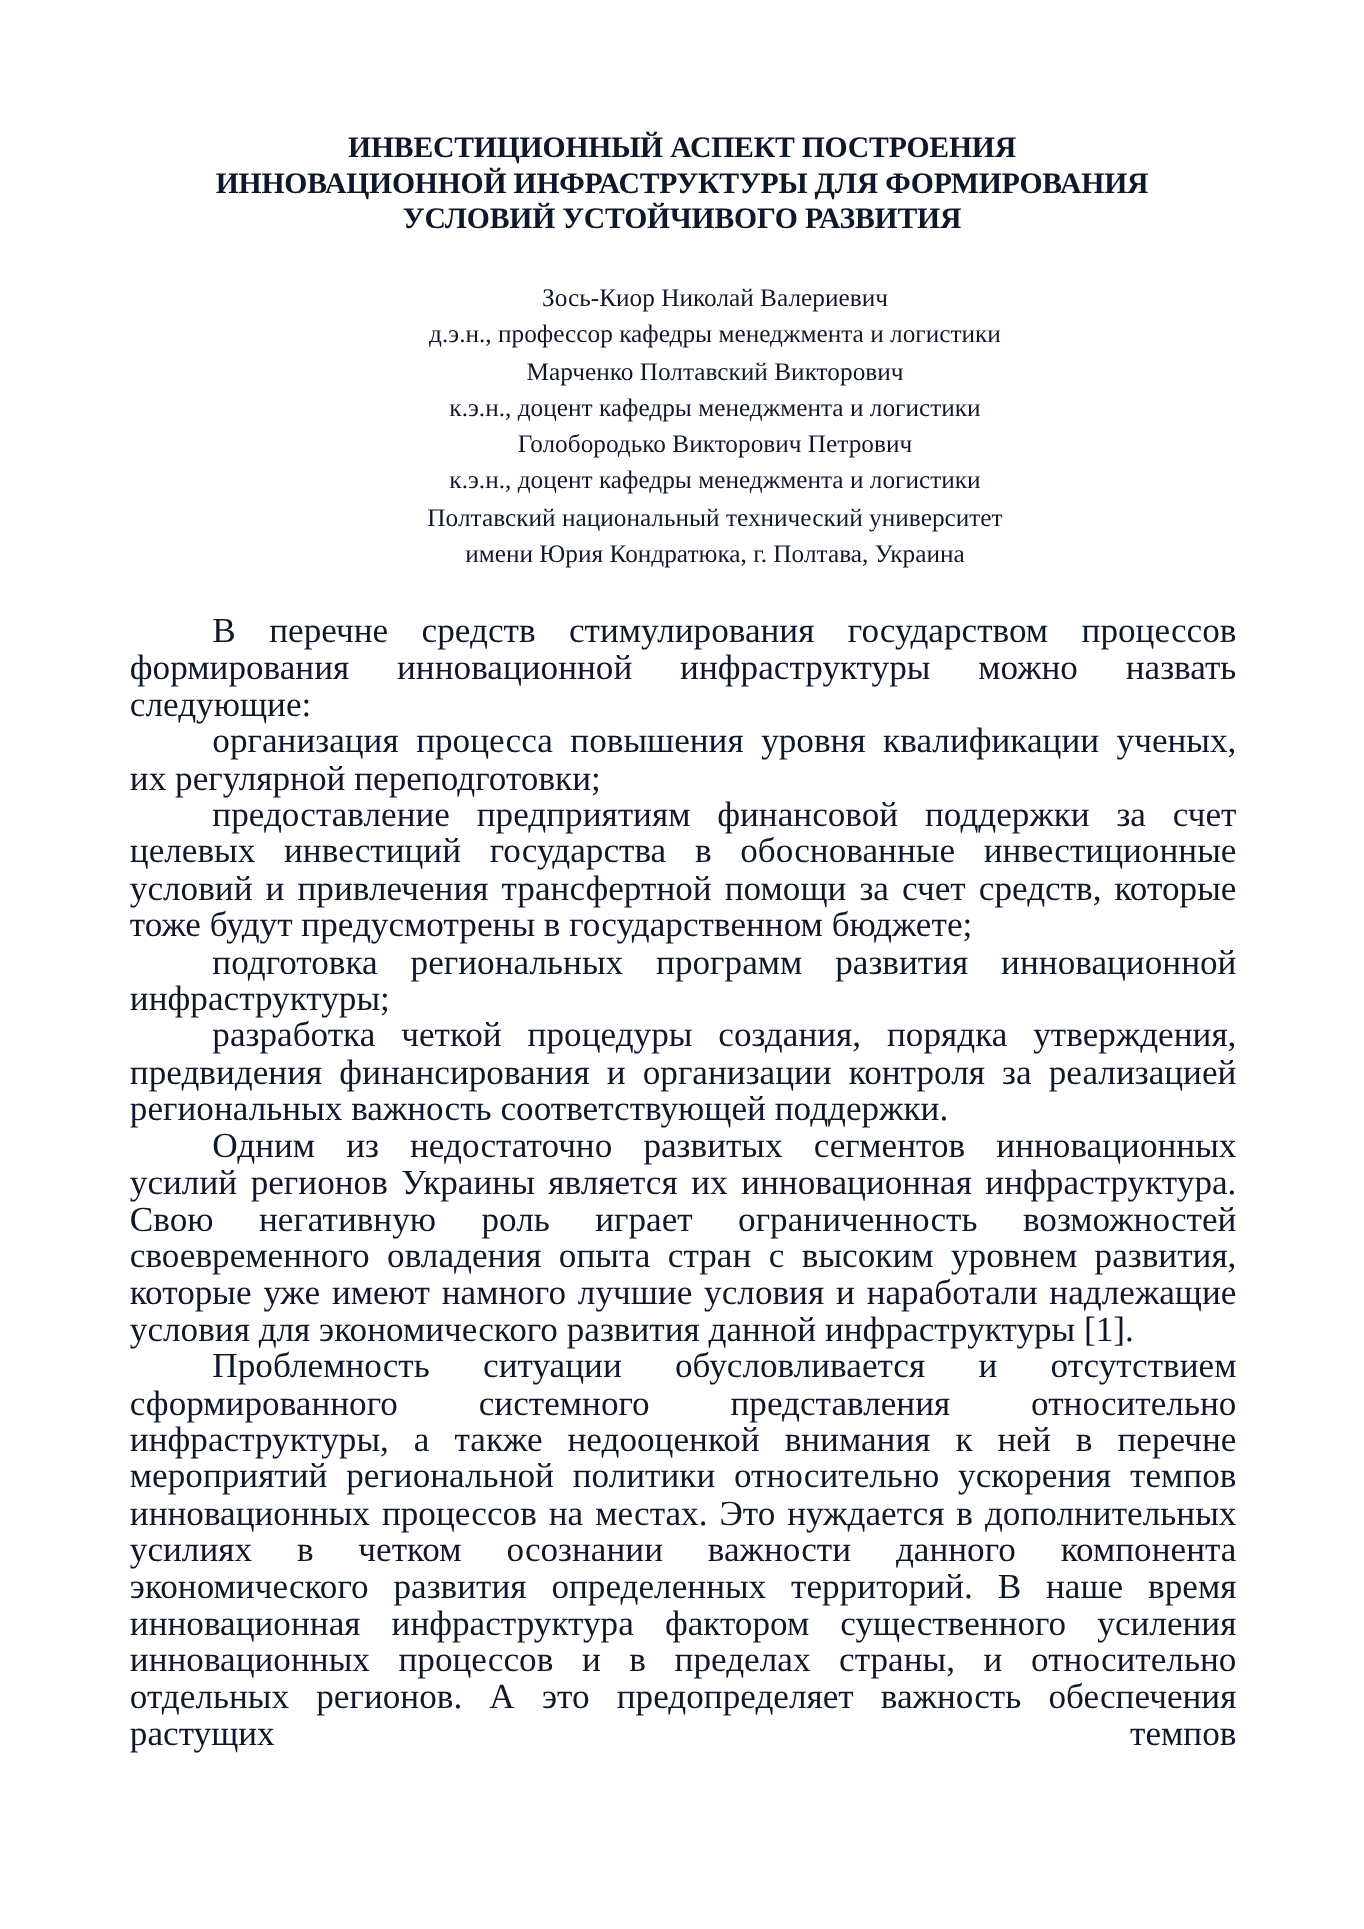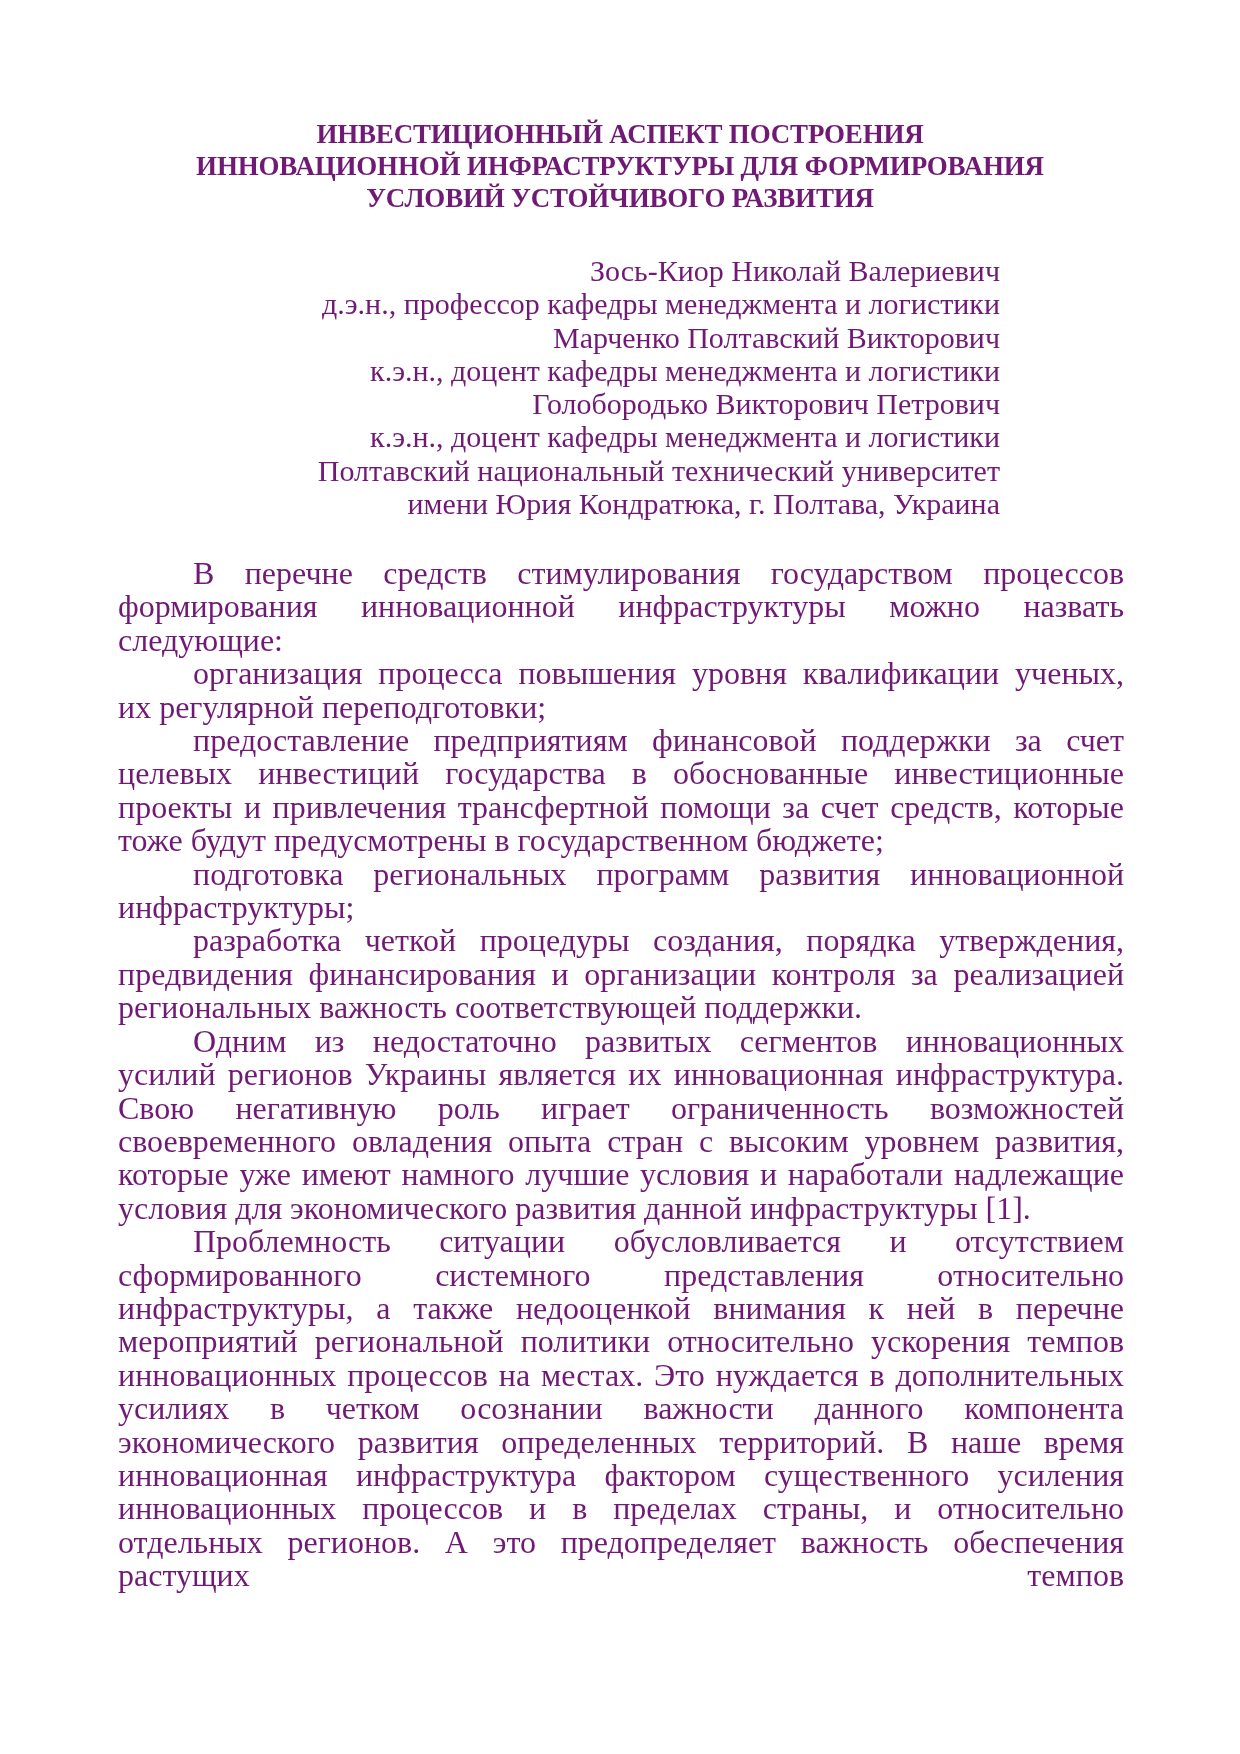--- a/index.html
+++ b/index.html
@@ -1,30 +1,30 @@
 <!DOCTYPE html>
 <html><head>
   <meta charset="utf-8">
   <style>
     html, body { margin: 0; padding: 0; background: #ffffff; }
     body { width: 1240px; height: 1754px; overflow: hidden; position: relative; }
     .page {
       position: absolute; left: 0; top: 0; width: 1240px; height: 1237px;
-      background: #ffffff; color: #701a75;
+      background: #ffffff; color: #0f172a;
       font-family: "Liberation Serif", serif;
     }
     .title {
       position: absolute; left: 120px; width: 1000px; top: 118px;
       text-align: center; font-weight: bold; font-size: 27px; line-height: 32px;
       letter-spacing: -0.2px; margin: 0;
     }
     .title span { display: block; }
     .authors {
       position: absolute; left: 300px; width: 700px; top: 254px;
-      text-align: right; font-size: 30px; line-height: 33.3px;
+      text-align: center; font-size: 23px; line-height: 33.3px;
     }
     .authors span { display: block; white-space: nowrap; }
     .body-text {
       position: absolute; left: 118px; width: 1006px; top: 557px;
       font-size: 32px; line-height: 33.4px;
     }
     .body-text p {
       margin: 0; text-align: justify; text-indent: 75px;
     }
     .body-text p.last-justify { text-align-last: justify; }
@@ -47,20 +47,20 @@
     <span>к.э.н., доцент кафедры менеджмента и логистики</span>
     <span>Голобородько Викторович Петрович</span>
     <span>к.э.н., доцент кафедры менеджмента и логистики</span>
     <span>Полтавский национальный технический университет</span>
     <span>имени Юрия Кондратюка, г. Полтава, Украина</span>
   </div>
 
   <div class="body-text">
     <p>В перечне средств стимулирования государством процессов формирования инновационной инфраструктуры можно назвать следующие:</p>
     <p>организация процесса повышения уровня квалификации ученых, их регулярной переподготовки;</p>
-    <p>предоставление предприятиям финансовой поддержки за счет целевых инвестиций государства в обоснованные инвестиционные проекты и привлечения трансфертной помощи за счет средств, которые тоже будут предусмотрены в государственном бюджете;</p>
+    <p>предоставление предприятиям финансовой поддержки за счет целевых инвестиций государства в обоснованные инвестиционные условий и привлечения трансфертной помощи за счет средств, которые тоже будут предусмотрены в государственном бюджете;</p>
     <p>подготовка региональных программ развития инновационной инфраструктуры;</p>
     <p>разработка четкой процедуры создания, порядка утверждения, предвидения финансирования и организации контроля за реализацией региональных важность соответствующей поддержки.</p>
     <p>Одним из недостаточно развитых сегментов инновационных усилий регионов Украины является их инновационная инфраструктура. Свою негативную роль играет ограниченность возможностей своевременного овладения опыта стран с высоким уровнем развития, которые уже имеют намного лучшие условия и наработали надлежащие условия для экономического развития данной инфраструктуры [1].</p>
     <p class="last-justify">Проблемность ситуации обусловливается и отсутствием сформированного системного представления относительно инфраструктуры, а также недооценкой внимания к ней в перечне мероприятий региональной политики относительно ускорения темпов инновационных процессов на местах. Это нуждается в дополнительных усилиях в четком осознании важности данного компонента экономического развития определенных территорий. В наше время инновационная инфраструктура фактором существенного усиления инновационных процессов и в пределах страны, и относительно отдельных регионов. А это предопределяет важность обеспечения растущих темпов</p>
   </div>
 
 </div>
 
 </body></html>

